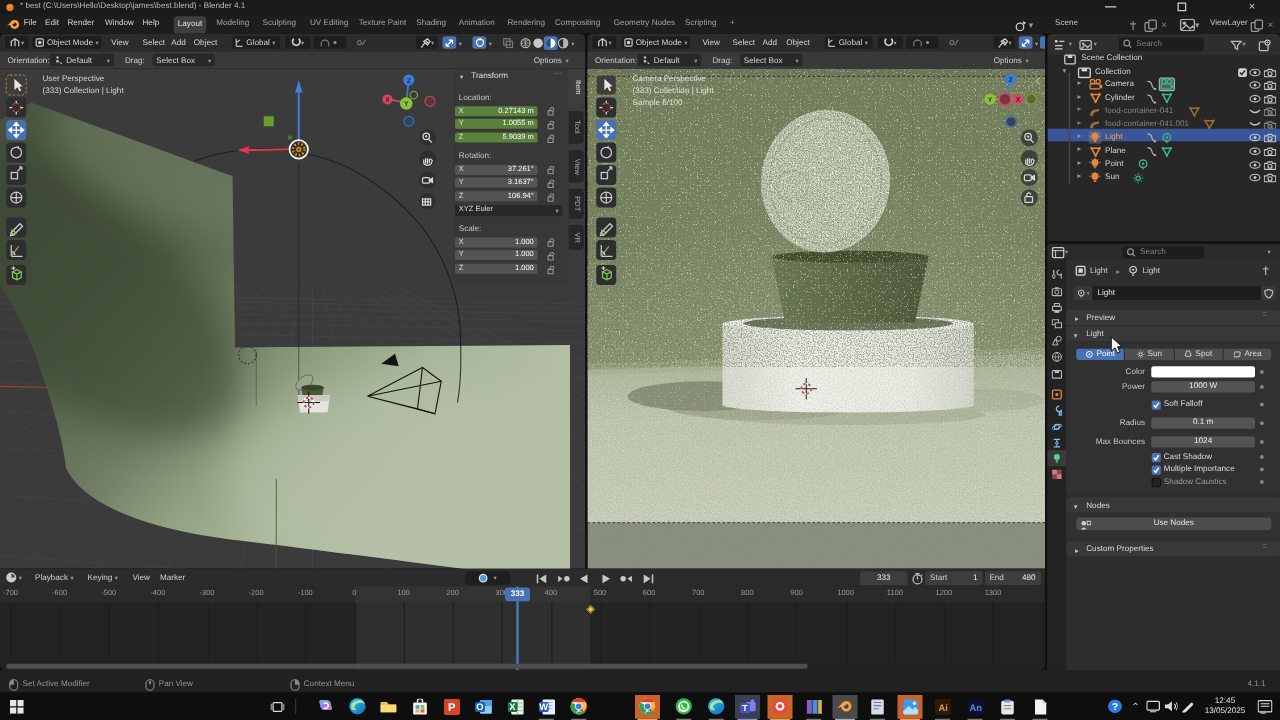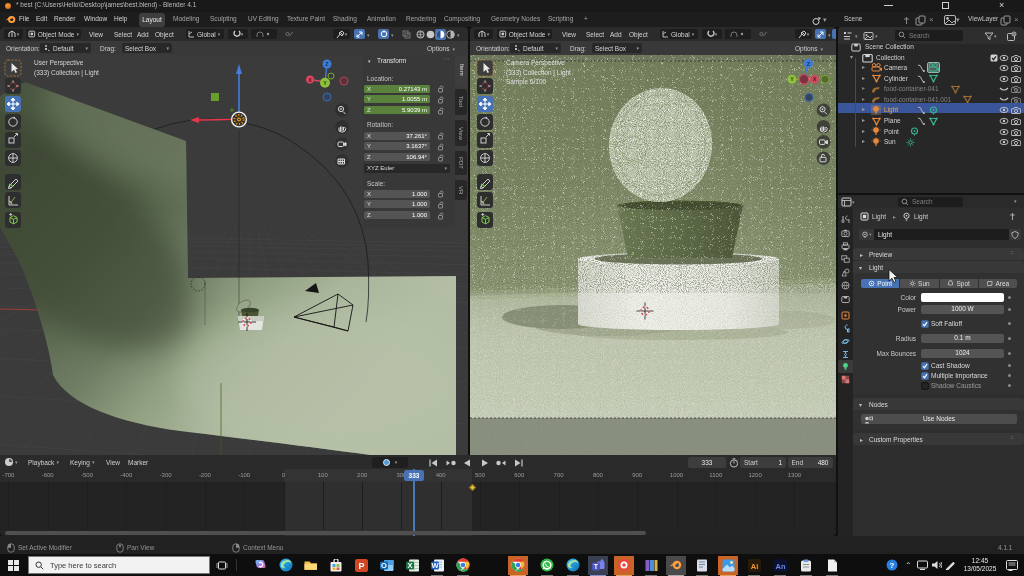--- a/index.html
+++ b/index.html
@@ -1257,27 +1257,20 @@
 <div class="abs" style="left:243px;top:544px;color:#969696;font-size:6.5px;">Context Menu</div>
 <div class="abs" style="left:998px;top:544px;color:#969696;font-size:6.5px;">4.1.1</div>
 
 <div class="abs" style="left:0;top:554px;width:1024px;height:22px;background:#0e0e0e;">
 <svg class="abs" style="left:8px;top:6px;" width="11" height="11" viewBox="0 0 11 11">
         <rect x="0" y="0" width="5" height="5" fill="#e8e8e8"></rect>
         <rect x="6" y="0" width="5" height="5" fill="#e8e8e8"></rect>
         <rect x="0" y="6" width="5" height="5" fill="#e8e8e8"></rect>
         <rect x="6" y="6" width="5" height="5" fill="#e8e8e8"></rect>
       </svg>
-<div class="abs row" style="left:28px;top:2px;width:182px;height:18px;background:#f2f2f2;border:1px solid #777;padding:0 6px;">
-        <svg width="9" height="9" viewBox="0 0 9 9">
-          <circle cx="3.7" cy="3.7" r="2.7" fill="none" stroke="#333" stroke-width="1"></circle>
-          <path d="M5.8,5.8 L8.2,8.2" stroke="#333" stroke-width="1"></path>
-        </svg>
-        <span style="color:#3c3c3c;font-size:7.5px;margin-left:6px;">Type here to search</span>
-      </div>
 <svg class="abs" style="left:216px;top:7px;" width="12" height="9" viewBox="0 0 12 9">
         <rect x="2.5" y="1" width="7" height="7" rx="0.8" fill="none" stroke="#ddd" stroke-width="1"></rect>
         <path d="M1,2 v5 M11,2 v5" stroke="#999" stroke-width="1"></path>
       </svg>
 <div class="abs" style="left:236px;top:5px;width:1px;height:12px;background:#333;"></div>
 <svg class="abs" style="left:253.5px;top:4.5px;" width="13" height="13" viewBox="0 0 13 13">
         <defs>
           <linearGradient id="cpg" x1="0" y1="0" x2="1" y2="1">
             <stop offset="0" stop-color="#62c3f0"></stop>
             <stop offset="0.5" stop-color="#9a7ae8"></stop>

